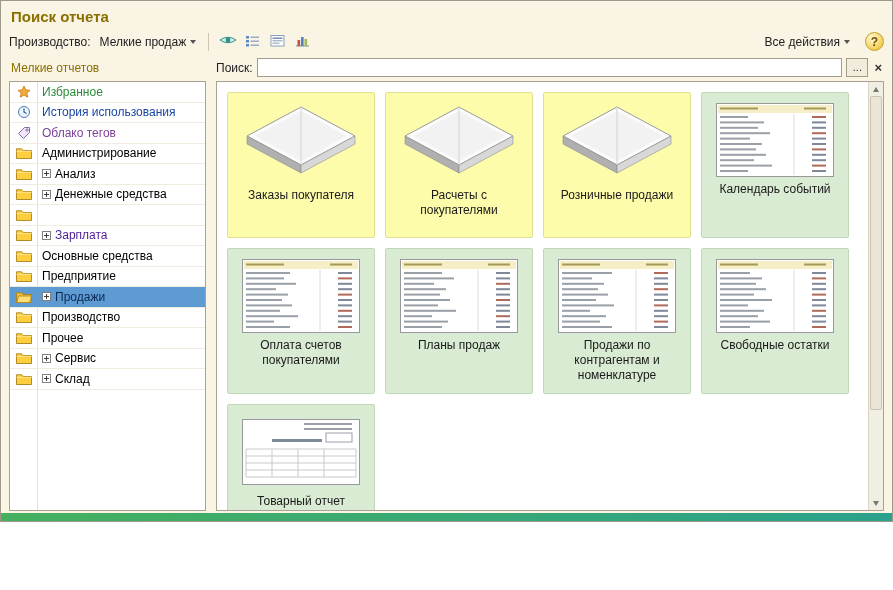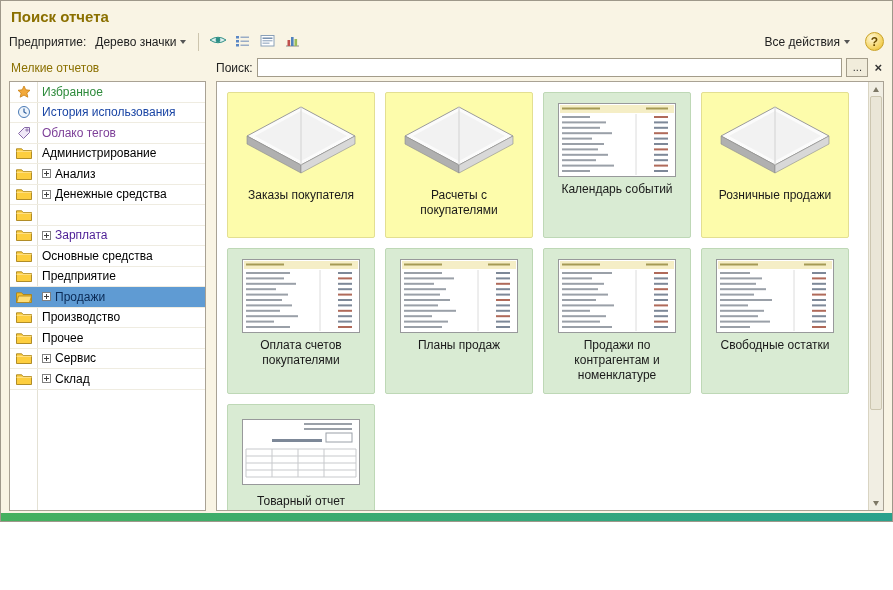--- a/index.html
+++ b/index.html
@@ -85,23 +85,23 @@
 </head>
 <body>
 
 <div class="window">
 
   <div class="titlebar">
     <span class="page-title">Поиск отчета</span>
   </div>
 
   <div class="toolbar">
-    <span class="tb-label">Предприятие:</span>
+    <span class="tb-label">Производство:</span>
     <button class="dropdown">
-      <span>Дерево значки</span>
+      <span>Мелкие продаж</span>
       <span class="caret"></span>
     </button>
     <span class="sep"></span>
     <button class="icon-btn">
       <span><svg width="18" height="12" viewBox="0 0 18 12">
             <path d="M1 6 Q9 0.5 17 6 Q9 11.5 1 6 Z" fill="#dff0ee" stroke="#2e8f86"></path>
             <circle cx="9" cy="6" r="2.4" fill="#2e8f86"></circle>
           </svg></span>
     </button>
     <button class="icon-btn">
@@ -373,20 +373,32 @@
               <svg width="120" height="84" viewBox="0 0 120 84">
                 <polygon points="60,6 114,35 60,64 6,35" fill="#fbfbfb" stroke="#9b9b9b"></polygon>
                 <polygon points="6,35 60,64 60,72 6,43" fill="#b0b0b0" stroke="#8c8c8c" stroke-width="0.6"></polygon>
                 <polygon points="114,35 60,64 60,72 114,43" fill="#d8d8d8" stroke="#8c8c8c" stroke-width="0.6"></polygon>
                 <polygon points="60,10 106,35 60,60 14,35" fill="#f2f2f2"></polygon>
                 <line x1="60" y1="6" x2="60" y2="64" stroke="#d2d2d2"></line>
               </svg>
             </div>
             <div class="tile-label">Расчеты с покупателями</div>
           </div>
+          <div class="tile yellow">
+            <div class="thumb">
+              <svg width="120" height="84" viewBox="0 0 120 84">
+                <polygon points="60,6 114,35 60,64 6,35" fill="#fbfbfb" stroke="#9b9b9b"></polygon>
+                <polygon points="6,35 60,64 60,72 6,43" fill="#b0b0b0" stroke="#8c8c8c" stroke-width="0.6"></polygon>
+                <polygon points="114,35 60,64 60,72 114,43" fill="#d8d8d8" stroke="#8c8c8c" stroke-width="0.6"></polygon>
+                <polygon points="60,10 106,35 60,60 14,35" fill="#f2f2f2"></polygon>
+                <line x1="60" y1="6" x2="60" y2="64" stroke="#d2d2d2"></line>
+              </svg>
+            </div>
+            <div class="tile-label">Розничные продажи</div>
+          </div>
           <div class="tile green">
             <div class="thumb">
               <svg width="118" height="74" viewBox="0 0 118 74">
                 <rect x="0.5" y="0.5" width="117" height="73" fill="#fff" stroke="#98999b"></rect>
                 <rect x="2" y="2" width="114" height="8" fill="#f5eec6"></rect>
                 <rect x="4" y="4.5" width="38" height="2" fill="#a59a55"></rect>
                 <rect x="88" y="4.5" width="22" height="2" fill="#a59a55"></rect>
                 <rect x="4" y="13" width="28" height="2" fill="#9aa0a8"></rect>
                 <rect x="96" y="13" width="14" height="2" fill="#b06a5a"></rect>
                 <rect x="4" y="18.4" width="44" height="2" fill="#9aa0a8"></rect>
@@ -407,32 +419,20 @@
                 <rect x="96" y="56.2" width="14" height="2" fill="#7d8898"></rect>
                 <rect x="4" y="61.6" width="52" height="2" fill="#9aa0a8"></rect>
                 <rect x="96" y="61.6" width="14" height="2" fill="#b06a5a"></rect>
                 <rect x="4" y="67" width="28" height="2" fill="#9aa0a8"></rect>
                 <rect x="96" y="67" width="14" height="2" fill="#7d8898"></rect>
                 <line x1="78" y1="11" x2="78" y2="72" stroke="#dcdcdc"></line>
               </svg>
             </div>
             <div class="tile-label">Календарь событий</div>
           </div>
-          <div class="tile yellow">
-            <div class="thumb">
-              <svg width="120" height="84" viewBox="0 0 120 84">
-                <polygon points="60,6 114,35 60,64 6,35" fill="#fbfbfb" stroke="#9b9b9b"></polygon>
-                <polygon points="6,35 60,64 60,72 6,43" fill="#b0b0b0" stroke="#8c8c8c" stroke-width="0.6"></polygon>
-                <polygon points="114,35 60,64 60,72 114,43" fill="#d8d8d8" stroke="#8c8c8c" stroke-width="0.6"></polygon>
-                <polygon points="60,10 106,35 60,60 14,35" fill="#f2f2f2"></polygon>
-                <line x1="60" y1="6" x2="60" y2="64" stroke="#d2d2d2"></line>
-              </svg>
-            </div>
-            <div class="tile-label">Розничные продажи</div>
-          </div>
           <div class="tile green">
             <div class="thumb">
               <svg width="118" height="74" viewBox="0 0 118 74">
                 <rect x="0.5" y="0.5" width="117" height="73" fill="#fff" stroke="#98999b"></rect>
                 <rect x="2" y="2" width="114" height="8" fill="#f5eec6"></rect>
                 <rect x="4" y="4.5" width="38" height="2" fill="#a59a55"></rect>
                 <rect x="88" y="4.5" width="22" height="2" fill="#a59a55"></rect>
                 <rect x="4" y="13" width="44" height="2" fill="#9aa0a8"></rect>
                 <rect x="96" y="13" width="14" height="2" fill="#7d8898"></rect>
                 <rect x="4" y="18.4" width="38" height="2" fill="#9aa0a8"></rect>

